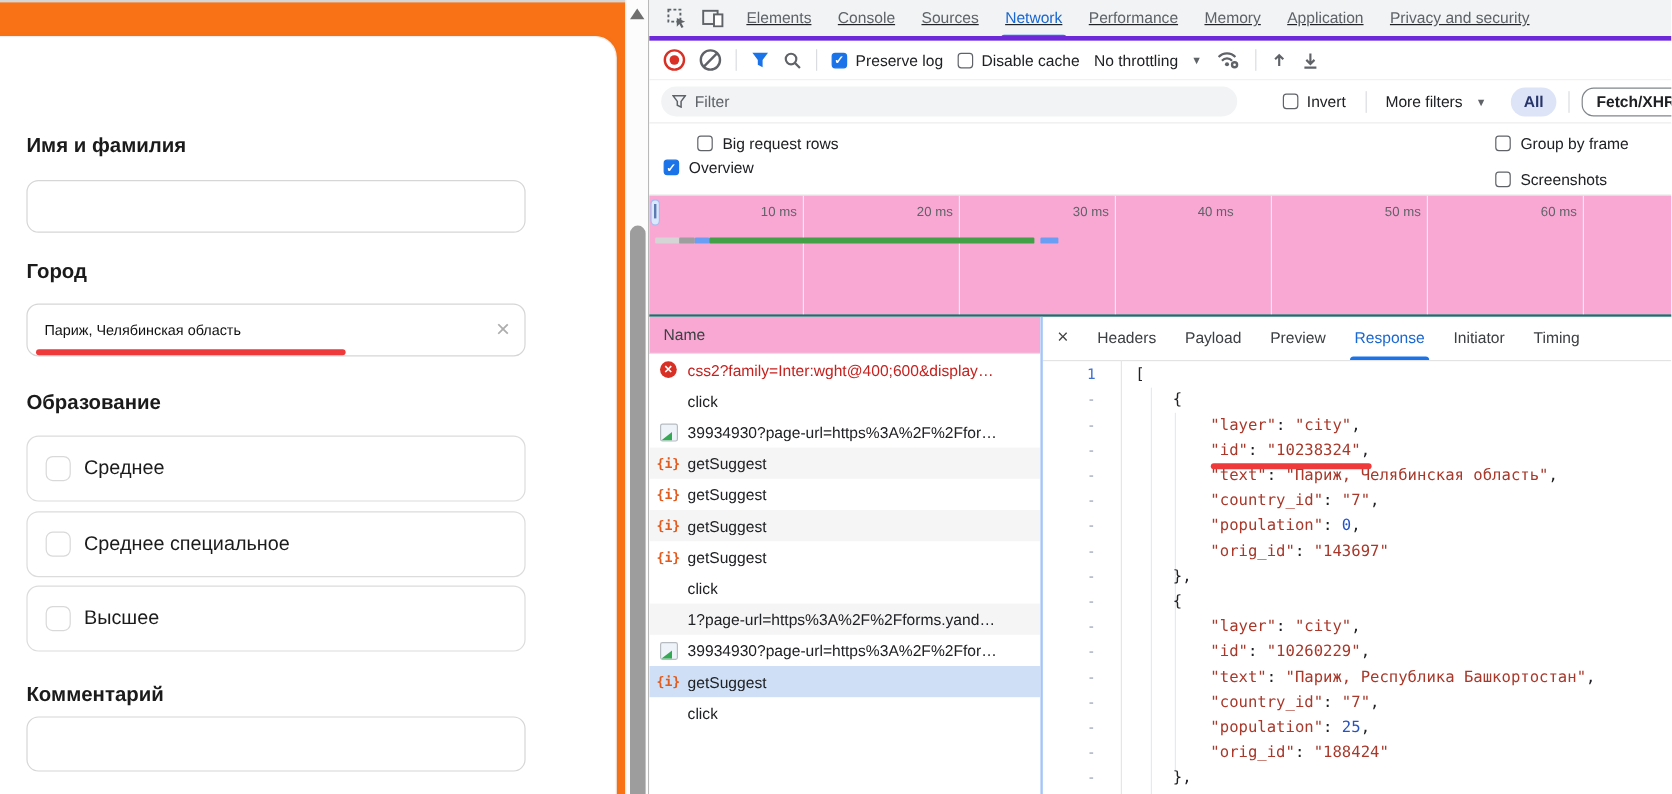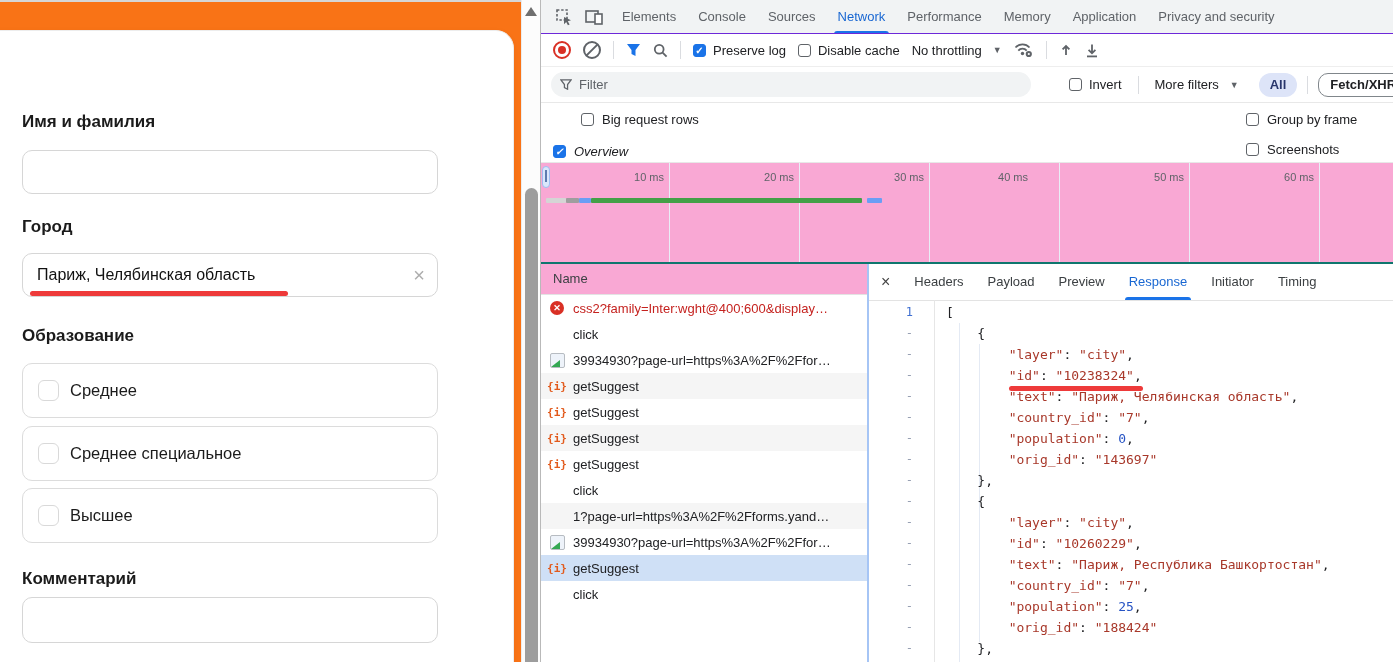--- a/index.html
+++ b/index.html
@@ -8,39 +8,39 @@
   
   .left-pane{position:absolute;left:0;top:0;width:540px;height:662px;background:#f97316;overflow:hidden;}
   .page-topline{position:absolute;left:0;top:0;width:540px;height:2px;background:#d6d6d6;}
   .form-card{position:absolute;left:-24px;top:30px;width:536px;height:700px;background:#fff;
              border:1px solid #ededed;border-radius:0 18px 0 0;box-shadow:0 1px 5px rgba(0,0,0,.05);}
   .field-label{position:absolute;left:22px;font-size:17px;font-weight:bold;color:#1b1b1b;}
   .lbl-name{top:112px}.lbl-city{top:217px}.lbl-edu{top:326px}.lbl-comment{top:569px}
   .text-input{position:absolute;left:22px;width:416px;height:44px;background:#fff;
               border:1px solid #d6d6d6;border-radius:10px;box-sizing:border-box;}
   .input-name{top:150px}.input-city{top:253px}.input-comment{top:597px;height:46px;}
-  .city-text{position:absolute;left:14px;top:0;line-height:42px;font-size:16px;color:#111;}
+  .city-text{position:absolute;left:14px;top:0;line-height:42px;font-size:12px;color:#111;}
   .clear-x{position:absolute;right:12px;top:0;line-height:42px;font-size:20px;color:#adadad;cursor:pointer;}
   .red-underline{position:absolute;background:#ee3a3a;border-radius:3px;height:5px;}
   .city-underline{left:30px;top:291px;width:258px;}
   .edu-card{position:absolute;left:22px;width:416px;height:55px;background:#fff;
             border:1px solid #dcdcdc;border-radius:10px;box-sizing:border-box;}
   .edu-cb{position:absolute;left:15px;top:16px;width:21px;height:21px;border:1.5px solid #d9d9d9;
           border-radius:6px;background:#fff;box-sizing:border-box;}
   .edu-lbl{position:absolute;left:47px;top:0;line-height:53px;font-size:16.5px;color:#1b1b1b;}
   .page-scrollbar{position:absolute;left:521px;top:0;width:19px;height:662px;background:#fcfcfc;
                   border-left:1px solid #ececec;box-sizing:border-box;}
   .sb-arrow{position:absolute;left:3px;top:7px;width:0;height:0;border-left:6px solid transparent;
             border-right:6px solid transparent;border-bottom:9px solid #6f6f6f;}
   .sb-thumb{position:absolute;left:3px;top:188px;width:13px;height:474px;background:#9d9d9d;border-radius:7px 7px 0 0;}
   
   .devtools{position:absolute;left:540px;top:0;width:853px;height:662px;background:#fff;
             border-left:1px solid #b9b9b9;box-sizing:border-box;font-size:13px;overflow:hidden;}
-  .dt-tabbar{position:absolute;left:0;top:0;right:0;height:34px;background:#f1f3f4;border-bottom:1px solid #6d28d9;
-             display:flex;align-items:center;padding-left:10px;white-space:nowrap;overflow:hidden;box-sizing:border-box;}
+  .dt-tabbar{position:absolute;left:0;top:0;right:0;height:34px;background:#f1f3f4;border-bottom:4px solid #6d28d9;
+             display:flex;align-items:center;padding-left:10px;white-space:nowrap;overflow:hidden;box-sizing:border-box;text-decoration:underline;}
   .dt-ic{display:inline-flex;align-items:center;justify-content:center;width:26px;height:26px;margin-right:4px;flex:none;}
   .dt-tab{position:relative;height:34px;line-height:33px;padding:0 11px;color:#5f6368;cursor:pointer;flex:none;}
   .dt-tab.active{color:#1967d2;}
   .dt-tab.active::after{content:"";position:absolute;left:7px;right:7px;bottom:0;height:3px;background:#1a73e8;border-radius:3px 3px 0 0;}
   .dt-toolbar{position:absolute;left:0;top:34px;right:0;height:33px;background:#fff;border-bottom:1px solid #eeeeee;
               display:flex;align-items:center;padding-left:12px;gap:12px;box-sizing:border-box;white-space:nowrap;}
   .vsep{width:1px;height:18px;background:#dadce0;flex:none;}
   .rec-icon{width:14px;height:14px;border:2px solid #d93025;border-radius:50%;position:relative;flex:none;}
   .rec-icon::after{content:"";position:absolute;left:3px;top:3px;width:8px;height:8px;background:#d93025;border-radius:50%;}
   .clear-icon{width:14px;height:14px;border:2px solid #5f6368;border-radius:50%;position:relative;flex:none;}
@@ -252,21 +252,21 @@
 
   <div class="dt-opts">
     <span class="opt" style="left:12px;top:9px;padding-left:28px;">
       <span class="cb"></span>
       <span class="lab">Big request rows</span>
     </span>
     <span class="opt" style="left:705px;top:9px;">
       <span class="cb"></span>
       <span class="lab">Group by frame</span>
     </span>
-    <span class="opt" style="left:12px;top:41px;font-style:italic;">
+    <span class="opt" style="left:12px;top:29px;">
       <span class="cb checked"></span>
       <span class="lab">Overview</span>
     </span>
     <span class="opt" style="left:705px;top:39px;">
       <span class="cb"></span>
       <span class="lab">Screenshots</span>
     </span>
   </div>
 
   <div class="dt-overview">

